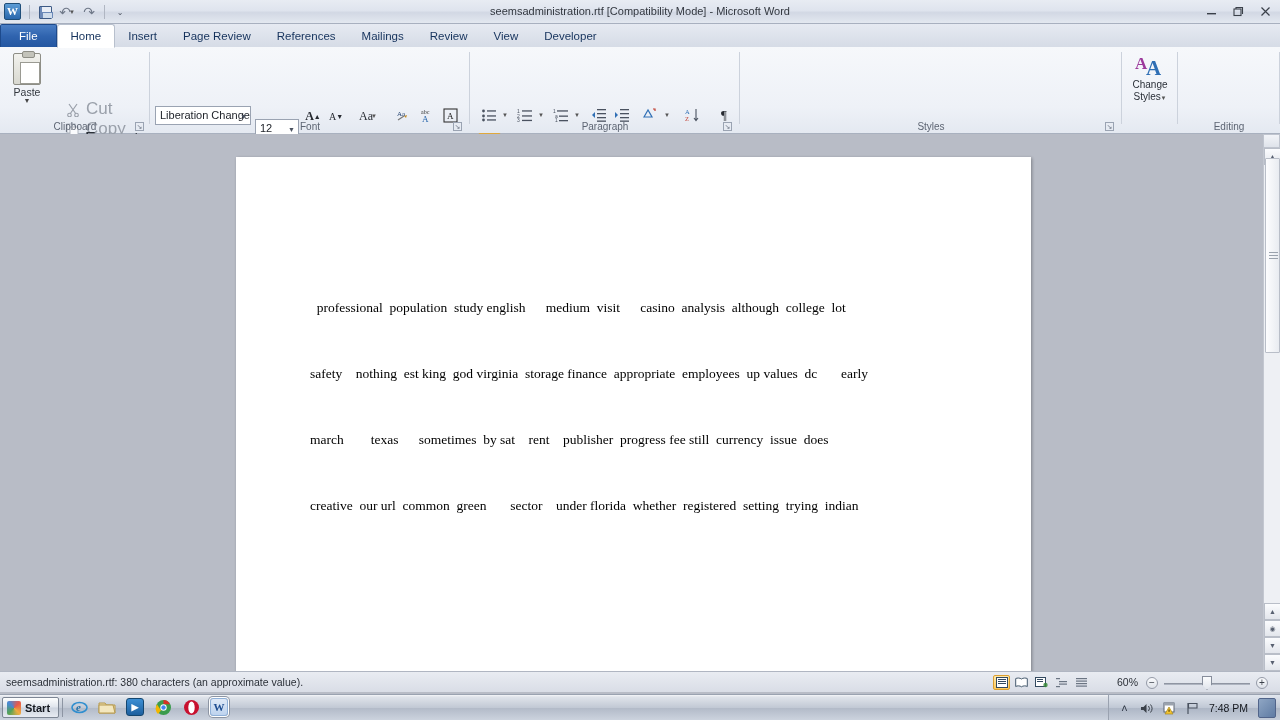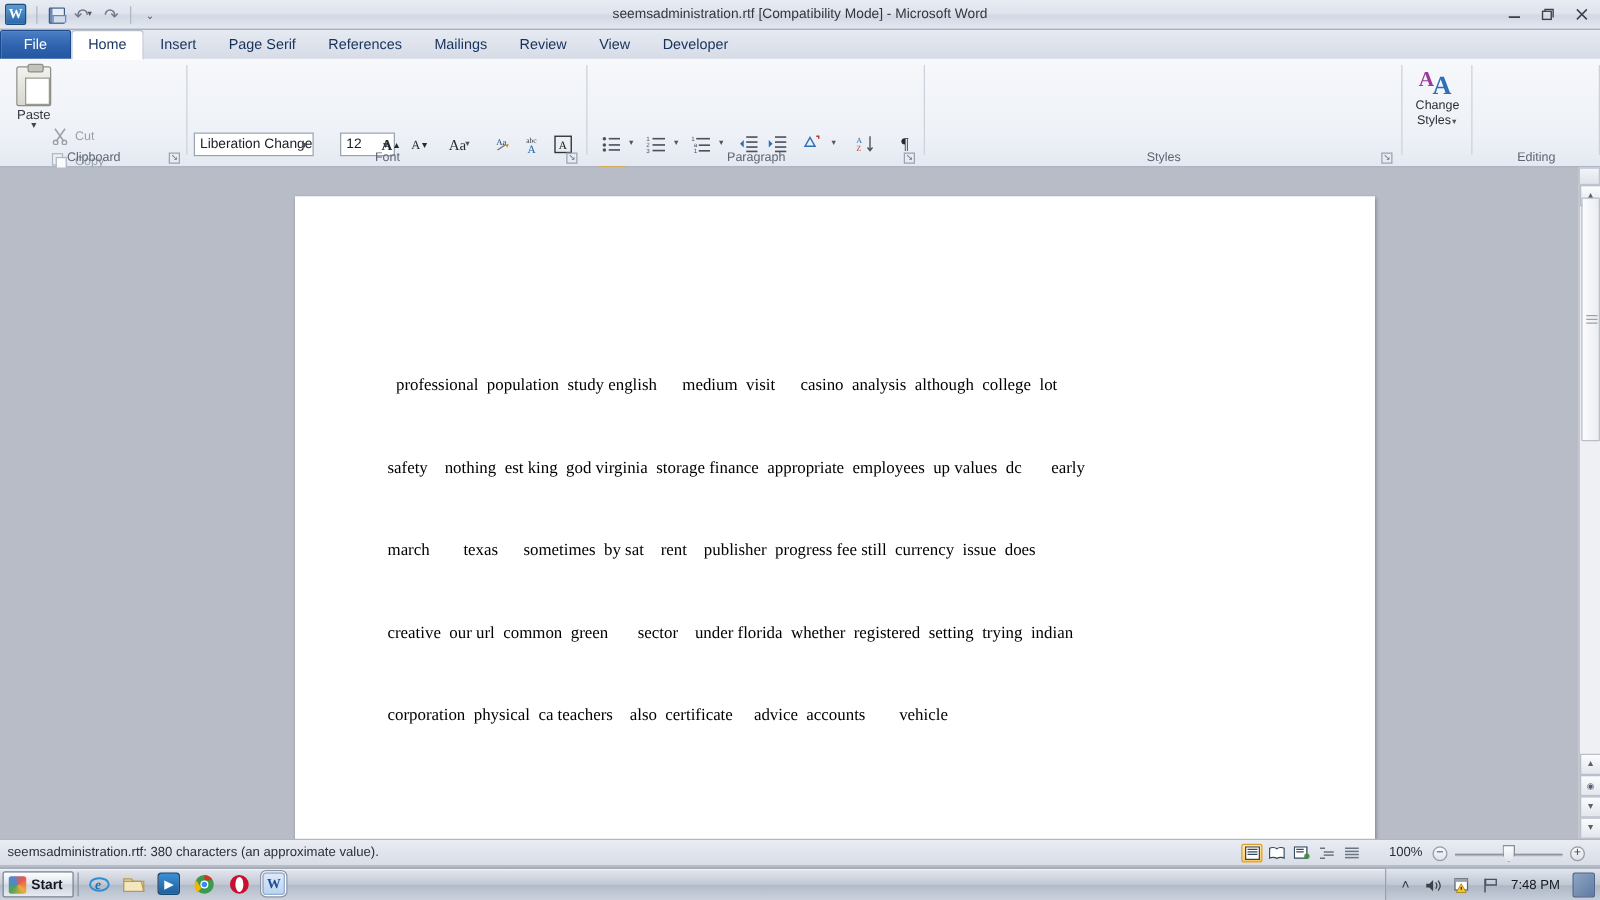--- a/index.html
+++ b/index.html
@@ -104,22 +104,22 @@
   .clip-ico:before {
     content:""; position:absolute; left:8px; top:-3px; width:11px; height:5px;
     background:#c3c3ba; border:1px solid #8e8e86; border-radius:2px;
   }
   .clip-ico:after {
     content:""; position:absolute; left:6px; top:8px; width:18px; height:20px;
     background:#fff; border:1px solid #9a9a92;
   }
   .paste-caret { font-size: 7px; color: #444; margin-top: -1px; }
   .clip-item {
-    position: absolute; left: 40px; height: 20px; font-size: 10px;
-    color: #9aa0aa; display: flex; align-items: center; gap: 5px; text-align: center;
+    position: absolute; left: 66px; height: 20px; font-size: 17px;
+    color: #9aa0aa; display: flex; align-items: center; gap: 5px;
   }
   .clip-item.enabled { color: #2b3038; }
   .mini-ico { width: 15px; height: 15px; display: inline-block; position: relative; }
 
   
   .font-name-box {
     position: absolute; left: 155px; top: 59px; width: 96px; height: 19px;
     background: #fff; border: 1px solid #9aa3b2; font-size: 11px;
     color: #1b1f26; padding: 2px 14px 0 4px; overflow: hidden; white-space: nowrap;
   }
@@ -145,21 +145,21 @@
     position: absolute; left: 1124px; top: 4px; width: 44px; height: 68px;
     text-align: center; font-size: 10px; color: #2b3038; line-height: 12px;
   }
 
   
   .docarea {
     position: absolute; top: 134px; left: 0; width: 1280px; height: 537px;
     background: #b8bcc6;
   }
   .page {
-    position: absolute; left: 236px; top: 23px; width: 864px; height: 520px;
+    position: absolute; left: 236px; top: 23px; width: 795px; height: 520px;
     background: #fff; box-shadow: 1px 1px 3px rgba(0,0,0,0.32);
   }
   .doc-text {
     position: absolute; left: 74px; top: 96px; width: 630px;
     font-family: "Liberation Serif", serif; font-size: 13.5px;
     color: #000; line-height: 22px; white-space: pre-wrap;
   }
   .doc-line { white-space: pre; }
 
   
@@ -317,21 +317,21 @@
           <path d="M1.5 1.5 L9.5 9.5 M9.5 1.5 L1.5 9.5" stroke="#3a4049" stroke-width="1.2" fill="none"></path>
         </svg>
       </div>
     </div>
   </div>
 
   <div class="tabstrip">
     <div class="tab file">File</div>
     <div class="tab active">Home</div>
     <div class="tab">Insert</div>
-    <div class="tab">Page Serif</div>
+    <div class="tab">Page Review</div>
     <div class="tab">References</div>
     <div class="tab">Mailings</div>
     <div class="tab">Review</div>
     <div class="tab">View</div>
     <div class="tab">Developer</div>
   </div>
 
   <div class="ribbon">
 
     <div class="group" style="left:0;width:150px;">
@@ -371,21 +371,21 @@
       <div class="group-label">Clipboard</div>
       <div class="dialog-launcher" style="right:6px;">↘</div>
       <div class="group-sep" style="right:0;"></div>
     </div>
 
     <div class="group" style="left:150px;width:320px;">
       <div class="font-name-box" style="left:5px;">
         <span>Liberation Change</span>
         <span class="combo-caret">▼</span>
       </div>
-      <div class="size-box" style="left:122px;">
+      <div class="size-box" style="left:105px;margin-top:13px;">
         <span>12</span>
         <span class="combo-caret">▼</span>
       </div>
 
       <div class="rbtn" style="left:152px;top:58px;">
           <b style="font-family:'Liberation Serif',serif;">A</b>
           <sup style="font-size:7px;">▲</sup>
         </div>
       <div class="rbtn" style="left:175px;top:58px;">
           <span style="font-family:'Liberation Serif',serif;font-size:10px;">A</span>
@@ -651,21 +651,20 @@
     </div>
   </div>
 
   <div class="docarea">
     <div class="page">
       <div class="doc-text">
         <div class="doc-line">  professional  population  study english      medium  visit      casino  analysis  although  college  lot</div>
         <div class="doc-line">safety    nothing  est king  god virginia  storage finance  appropriate  employees  up values  dc       early</div>
         <div class="doc-line">march        texas      sometimes  by sat    rent    publisher  progress fee still  currency  issue  does</div>
         <div class="doc-line">creative  our url  common  green       sector    under florida  whether  registered  setting  trying  indian</div>
-        <div class="doc-line">corporation  physical  ca teachers    also  certificate     advice  accounts        vehicle</div>
       </div>
     </div>
 
   </div>
 
   <div class="vscroll">
     <div class="split-btn"></div>
     <div class="vs-btn" style="position:absolute;top:14px;left:0;">▲</div>
     <div class="vs-thumb">
       <div class="vs-grip">
@@ -716,21 +715,21 @@
       </div>
       <div class="sb-view">
         <svg width="12" height="11" viewBox="0 0 12 11">
             <rect x="0" y="1" width="11" height="1.2" fill="#6b7583"></rect>
             <rect x="0" y="3.5" width="11" height="1.2" fill="#6b7583"></rect>
             <rect x="0" y="6" width="11" height="1.2" fill="#6b7583"></rect>
             <rect x="0" y="8.5" width="11" height="1.2" fill="#6b7583"></rect>
           </svg>
       </div>
     </div>
-    <div class="sb-zoom">100%</div>
+    <div class="sb-zoom">60%</div>
     <div class="zoom-slider">
       <div class="zs-line"></div>
       <div class="zs-circ" style="left:0;">−</div>
       <div class="zs-thumb"></div>
       <div class="zs-circ" style="right:0;">+</div>
     </div>
   </div>
 
   <div class="taskbar">
     <div class="start-btn">

